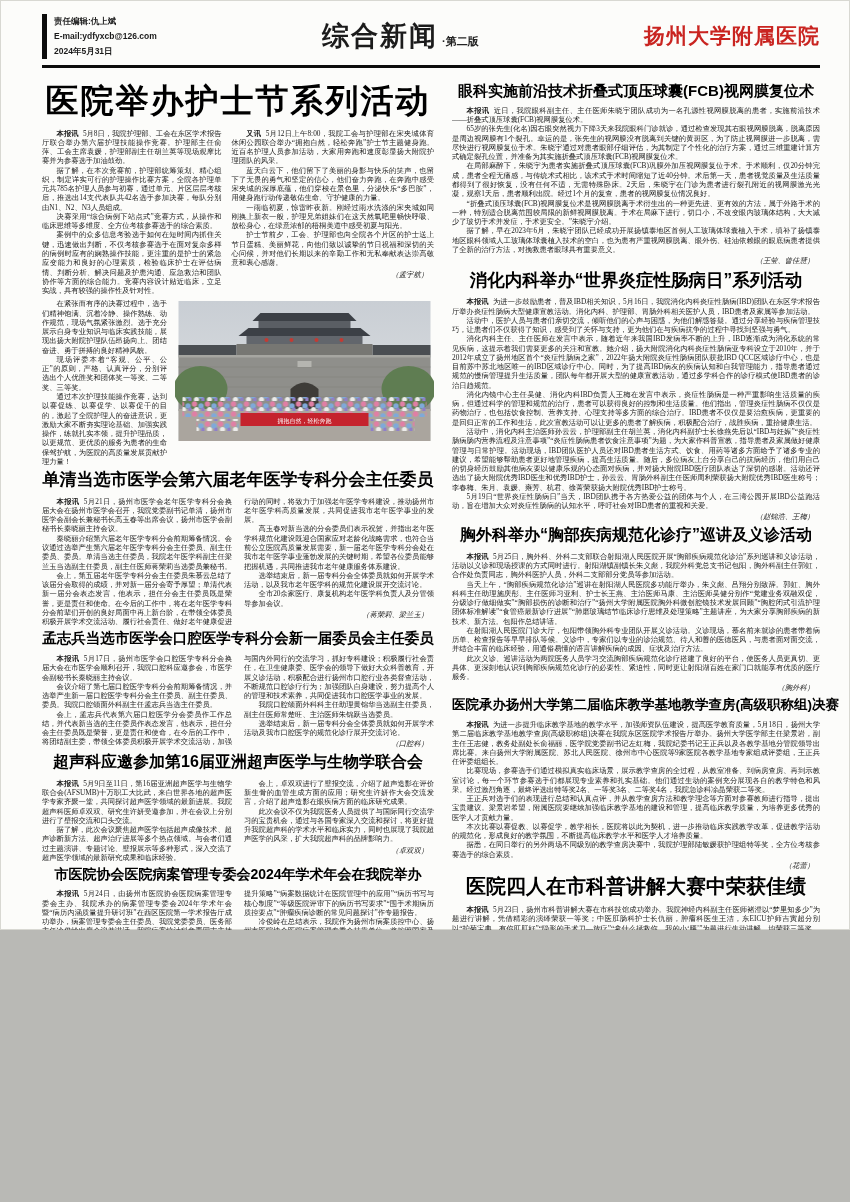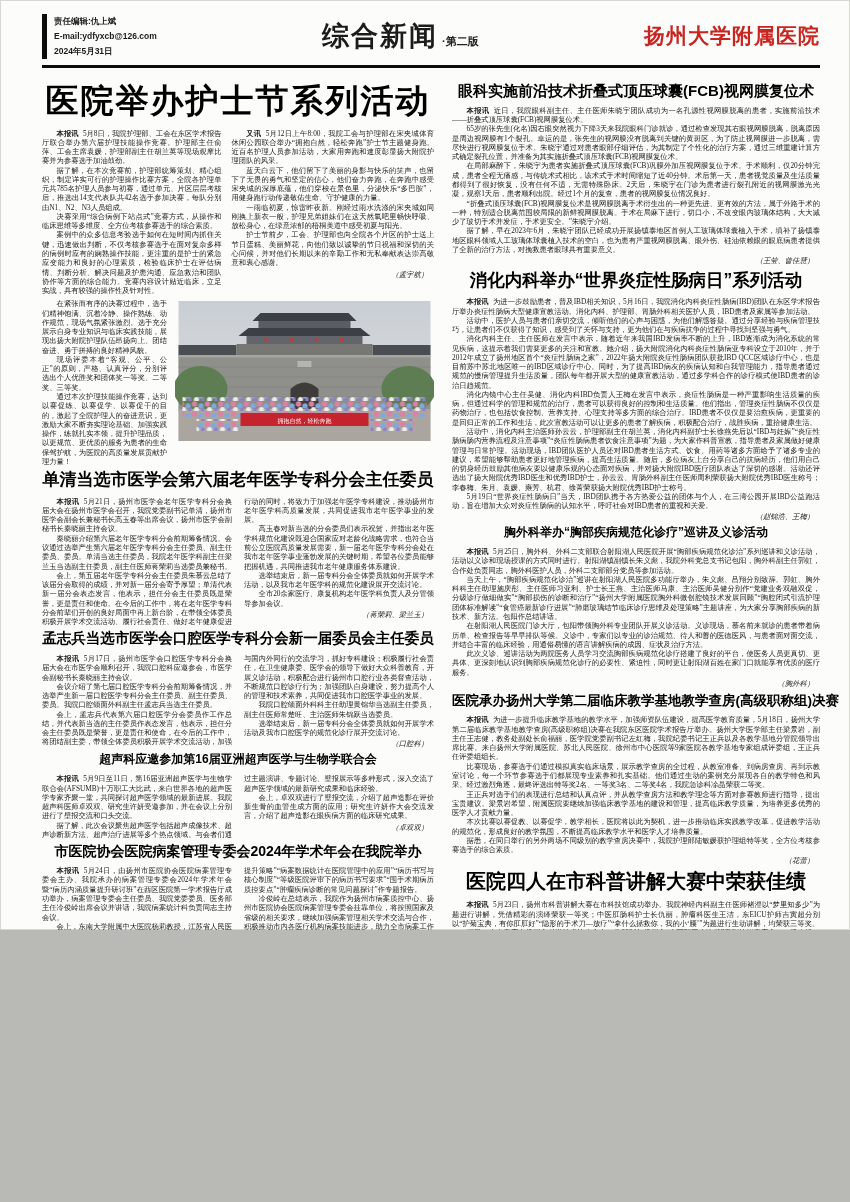--- a/index.html
+++ b/index.html
@@ -19,21 +19,21 @@
   .brand{color:#c92420;font-family:"DejaVu Serif",serif;font-weight:bold;
     font-size:21px;letter-spacing:1px;white-space:nowrap;}
   
   .content{display:flex;gap:18px;margin-top:10px;}
   .col-left{width:392px;flex:none;}
   .col-right{flex:1;min-width:0;}
   
   .headline{font-family:"Liberation Sans",sans-serif;font-weight:900;color:#000;
     text-align:center;white-space:nowrap;margin:4px 0 7px;line-height:1.15;}
   .h-hero{font-size:33px;letter-spacing:2px;margin:2px 0 9px;}
-  .h17{font-size:17px;} .h16{font-size:12px;} .h15{font-size:15px;}
+  .h17{font-size:17px;} .h16{font-size:16px;} .h15{font-size:15px;}
   .h145{font-size:14.5px;} .h14{font-size:14px;} .h175{font-size:17.5px;}
   .h135{font-size:13.5px;} .h20{font-size:20px;}
   
   .body{margin:0;font-size:7.3px;line-height:1.27;text-align:justify;text-indent:2em;}
   .lead{font-family:"Liberation Sans",sans-serif;font-weight:bold;margin-right:.6em;}
   .sig{margin:2px 6px 0 0;font-size:7.3px;text-align:right;font-style:italic;font-family:Liberation Serif, serif;}
   .cols2{column-count:2;column-gap:12px;}
   .article{margin-top:4px;}
   
   .a1-row{display:flex;gap:10px;}
@@ -171,20 +171,21 @@
         </div>
       </section>
 
       <section class="article">
         <h2 class="headline h16">超声科应邀参加第16届亚洲超声医学与生物学联合会</h2>
         <div class="cols2">
           <p class="body"><b class="lead">本报讯</b><span>5月9日至11日，第16届亚洲超声医学与生物学联合会(AFSUMB)十万职工大比武，来自世界各地的超声医学专家齐聚一堂，共同探讨超声医学领域的最新进展。我院超声科医师卓双双、研究生许妍受邀参加，并在会议上分别进行了壁报交流和口头交流。</span></p>
           <div>
               <p class="body">据了解，此次会议聚焦超声医学包括超声成像技术、超声诊断新方法、超声治疗进展等多个热点领域。与会者们通过主题演讲、专题讨论、壁报展示等多种形式，深入交流了超声医学领域的最新研究成果和临床经验。</p>
               <p class="body">会上，卓双双进行了壁报交流，介绍了超声造影在评价新生骨的血管生成方面的应用；研究生许妍作大会交流发言，介绍了超声造影在眼疾病方面的临床研究成果。</p>
+              <p class="body">此次会议不仅为我院医务人员提供了与国际同行交流学习的宝贵机会，通过与各国专家深入交流和探讨，将更好提升我院超声科的学术水平和临床实力，同时也展现了我院超声医学的风采，扩大我院超声科的品牌影响力。</p>
             </div>
           <p class="sig">（卓双双）</p>
         </div>
       </section>
 
       <section class="article">
         <h2 class="headline h14">市医院协会医院病案管理专委会2024年学术年会在我院举办</h2>
         <div class="cols2">
           <p class="body"><b class="lead">本报讯</b><span>5月24日，由扬州市医院协会医院病案管理专委会主办、我院承办的病案管理专委会2024年学术年会暨“病历内涵质量提升研讨班”在西区医院第一学术报告厅成功举办，病案管理专委会主任委员、我院党委委员、医务部主任冷俊岭出席会议并讲话，我院病案统计科负责同志主持会议。</span></p>
           <div>

